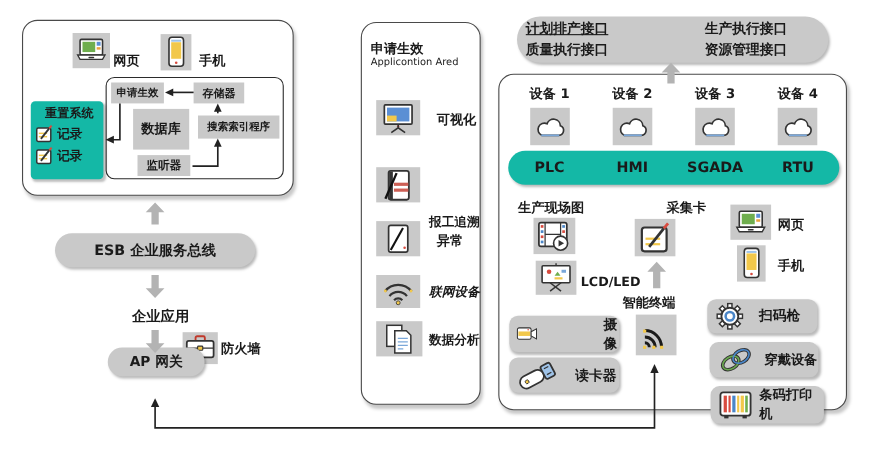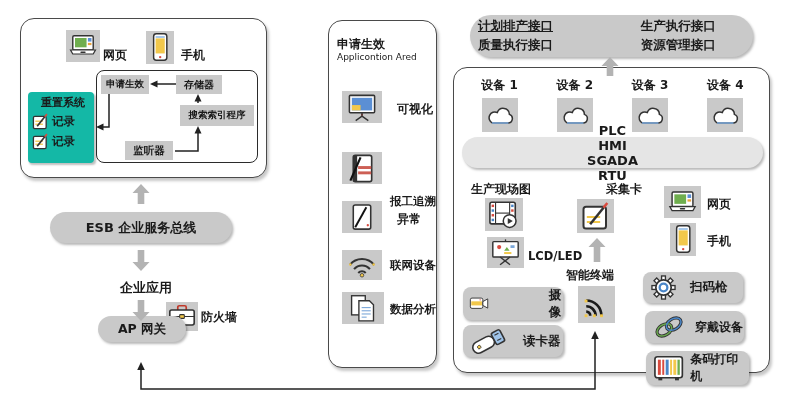--- a/index.html
+++ b/index.html
@@ -50,20 +50,21 @@
       <rect x="8.2" y="4.5" width="10" height="2" fill="#9fc3e8"></rect>
       <rect x="8.2" y="7" width="10" height="16.5" fill="#f2c84b"></rect>
       <circle cx="13.2" cy="27.5" r="1.3" fill="#d84b3f"></circle>
     </svg>
   </div>
   <div class="lbl" style="left:181px;top:47px;font-size:12px;">手机</div>
 
   <div class="innerbox" style="left:96px;top:70px;width:162px;height:93px;"></div>
   <div class="gbox" style="left:101px;top:75px;width:48px;height:19px;font-size:9.5px;">申请生效</div>
   <div class="gbox" style="left:176px;top:75px;width:46px;height:19px;font-size:10px;">存储器</div>
+  <div class="gbox" style="left:121px;top:99px;width:51px;height:37px;font-size:12px;">数据库</div>
   <div class="gbox" style="left:180px;top:105px;width:74px;height:21px;font-size:9.5px;">搜索索引程序</div>
   <div class="gbox" style="left:125px;top:141px;width:48px;height:19px;font-size:10.5px;">监听器</div>
 
   <div class="reset-box">
     <div class="reset-title">重置系统</div>
     <div class="record-row">
       <svg width="17" height="17" viewBox="0 0 18 18">
         <rect x="1.5" y="3.5" width="13.5" height="13" rx="1.5" fill="#fff" stroke="#333" stroke-width="1.4"></rect>
         <rect x="3.5" y="8" width="8" height="1.4" fill="#f2c84b"></rect>
         <rect x="3.5" y="11.2" width="8" height="1.4" fill="#f2c84b"></rect>
@@ -137,21 +138,21 @@
   <div class="tile" style="left:342px;top:250px;width:40px;height:30px;">
     <svg width="38" height="28" viewBox="0 0 38 30">
       <path d="M6 15 a16.5 16.5 0 0 1 26 0" fill="none" stroke="#333" stroke-width="2.2"></path>
       <path d="M10.5 19.5 a11 11 0 0 1 17 0" fill="none" stroke="#333" stroke-width="2.2"></path>
       <path d="M15 23.5 a5.5 5.5 0 0 1 8 0" fill="none" stroke="#333" stroke-width="2.2"></path>
       <circle cx="6.5" cy="14.5" r="1.4" fill="#f2c84b"></circle>
       <circle cx="31.5" cy="14.5" r="1.4" fill="#f2c84b"></circle>
       <circle cx="19" cy="26" r="1.9" fill="#f2c84b" stroke="#333" stroke-width="0.8"></circle>
     </svg>
   </div>
-  <div class="lbl" style="left:390px;top:258px;font-size:11.5px;">联网设备</div>
+  <div class="lbl" style="left:390px;top:258px;font-size:11.5px;font-style:italic;">联网设备</div>
 
   <div class="tile" style="left:342px;top:292px;width:42px;height:32px;">
     <svg width="34" height="31" viewBox="0 0 34 34">
       <rect x="4.5" y="3" width="15" height="21" fill="#fff" stroke="#333" stroke-width="1.5"></rect>
       <path d="M12.5 8.5 h11.5 l4.5 4.5 v17.5 h-16 z" fill="#fff" stroke="#333" stroke-width="1.5"></path>
       <line x1="15.5" y1="16" x2="25.5" y2="16" stroke="#7aa7d9" stroke-width="1.2"></line>
       <line x1="15.5" y1="19.5" x2="25.5" y2="19.5" stroke="#7aa7d9" stroke-width="1.2"></line>
       <line x1="15.5" y1="23" x2="25.5" y2="23" stroke="#7aa7d9" stroke-width="1.2"></line>
       <line x1="15.5" y1="26.5" x2="21" y2="26.5" stroke="#7aa7d9" stroke-width="1.2"></line>
     </svg>
@@ -202,21 +203,21 @@
     <span class="cell">
         <span class="tile" style="position:static;width:36px;height:34px;">
           <svg width="32" height="28" viewBox="0 0 36 30">
             <path d="M9.5 24 h17.5 a5 5 0 0 0 1.6-9.7 a7 7 0 0 0 -13.6-2.1 a5.6 5.6 0 0 0 -5.5 11.8 z" fill="#fff" stroke="#333" stroke-width="1.7"></path>
             <line x1="9" y1="24" x2="27.5" y2="24" stroke="#7aa7d9" stroke-width="1.8"></line>
           </svg>
         </span>
       </span>
   </div>
 
-  <div class="rowflex gbox pill" style="left:462px;top:137px;width:301px;height:31px;background:#e5e5e5;flex-direction:column;">
+  <div class="rowflex gbox pill" style="left:462px;top:137px;width:301px;height:31px;background:#14b8a6;">
     <span class="cell" style="font-size:13px;">PLC</span>
     <span class="cell" style="font-size:13px;">HMI</span>
     <span class="cell" style="font-size:13px;">SGADA</span>
     <span class="cell" style="font-size:13px;">RTU</span>
   </div>
 
   <div class="lbl" style="left:471px;top:181px;font-size:12px;">生产现场图</div>
   <div class="tile" style="left:485px;top:198px;width:38px;height:33px;">
     <svg width="36" height="31" viewBox="0 0 38 33">
       <rect x="4" y="3.5" width="27" height="23" rx="2" fill="#fff" stroke="#333" stroke-width="1.7"></rect>

